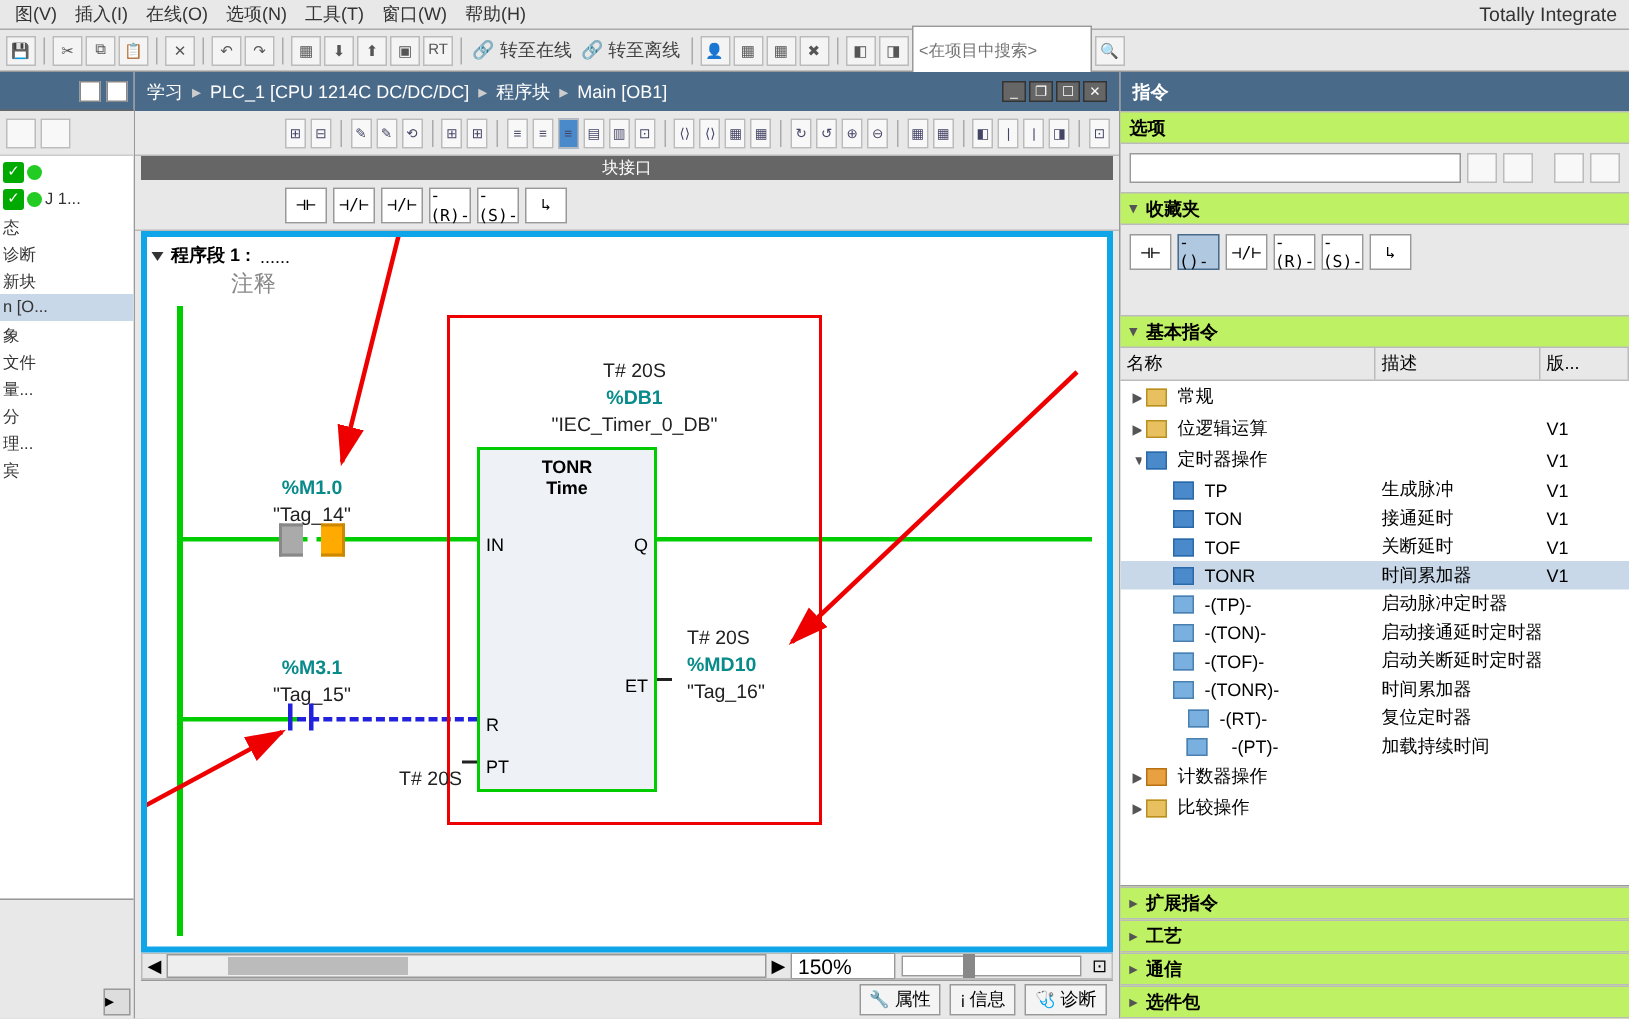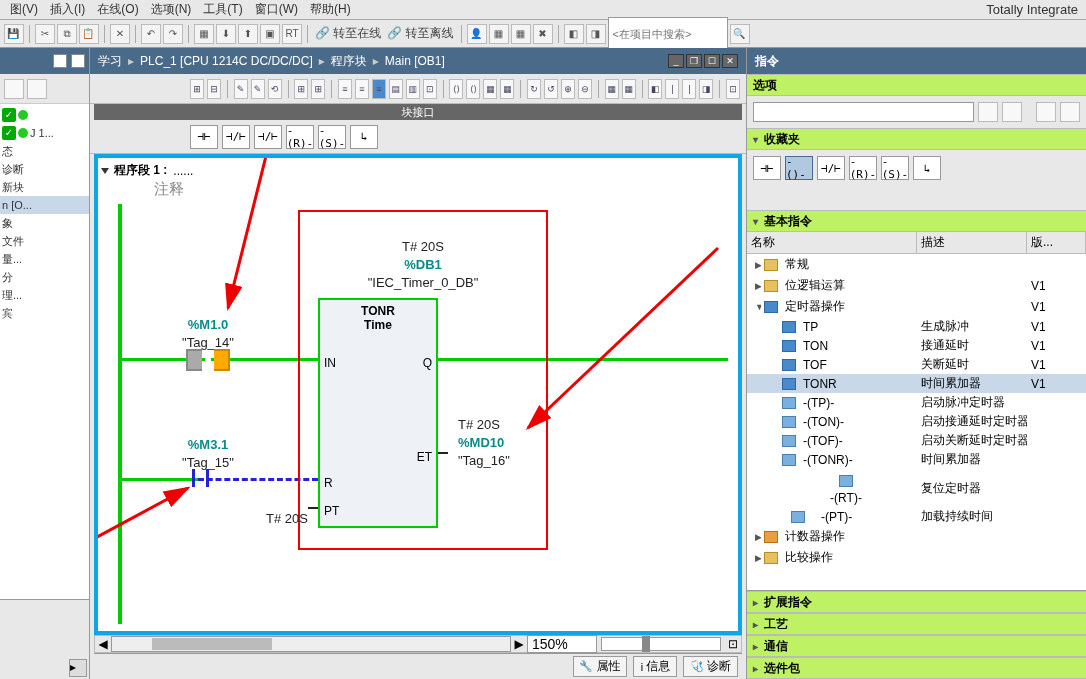--- a/index.html
+++ b/index.html
@@ -487,21 +487,21 @@
         <div class="tree-row">
           <span class="nm" style="padding-left: 22px;">
             <span class="exp"></span>
             <span class="ticon ic-timer2"></span>
             <span>-(TONR)-</span>
           </span>
           <span>时间累加器</span>
           <span></span>
         </div>
         <div class="tree-row">
-          <span class="nm" style="padding-left: 32px; flex-direction: column;">
+          <span class="nm" style="padding-left: 32px;">
             <span class="exp"></span>
             <span class="ticon ic-timer2"></span>
             <span>-(RT)-</span>
           </span>
           <span>复位定时器</span>
           <span></span>
         </div>
         <div class="tree-row">
           <span class="nm" style="padding-left: 22px; gap: 12px;">
             <span class="exp"></span>

